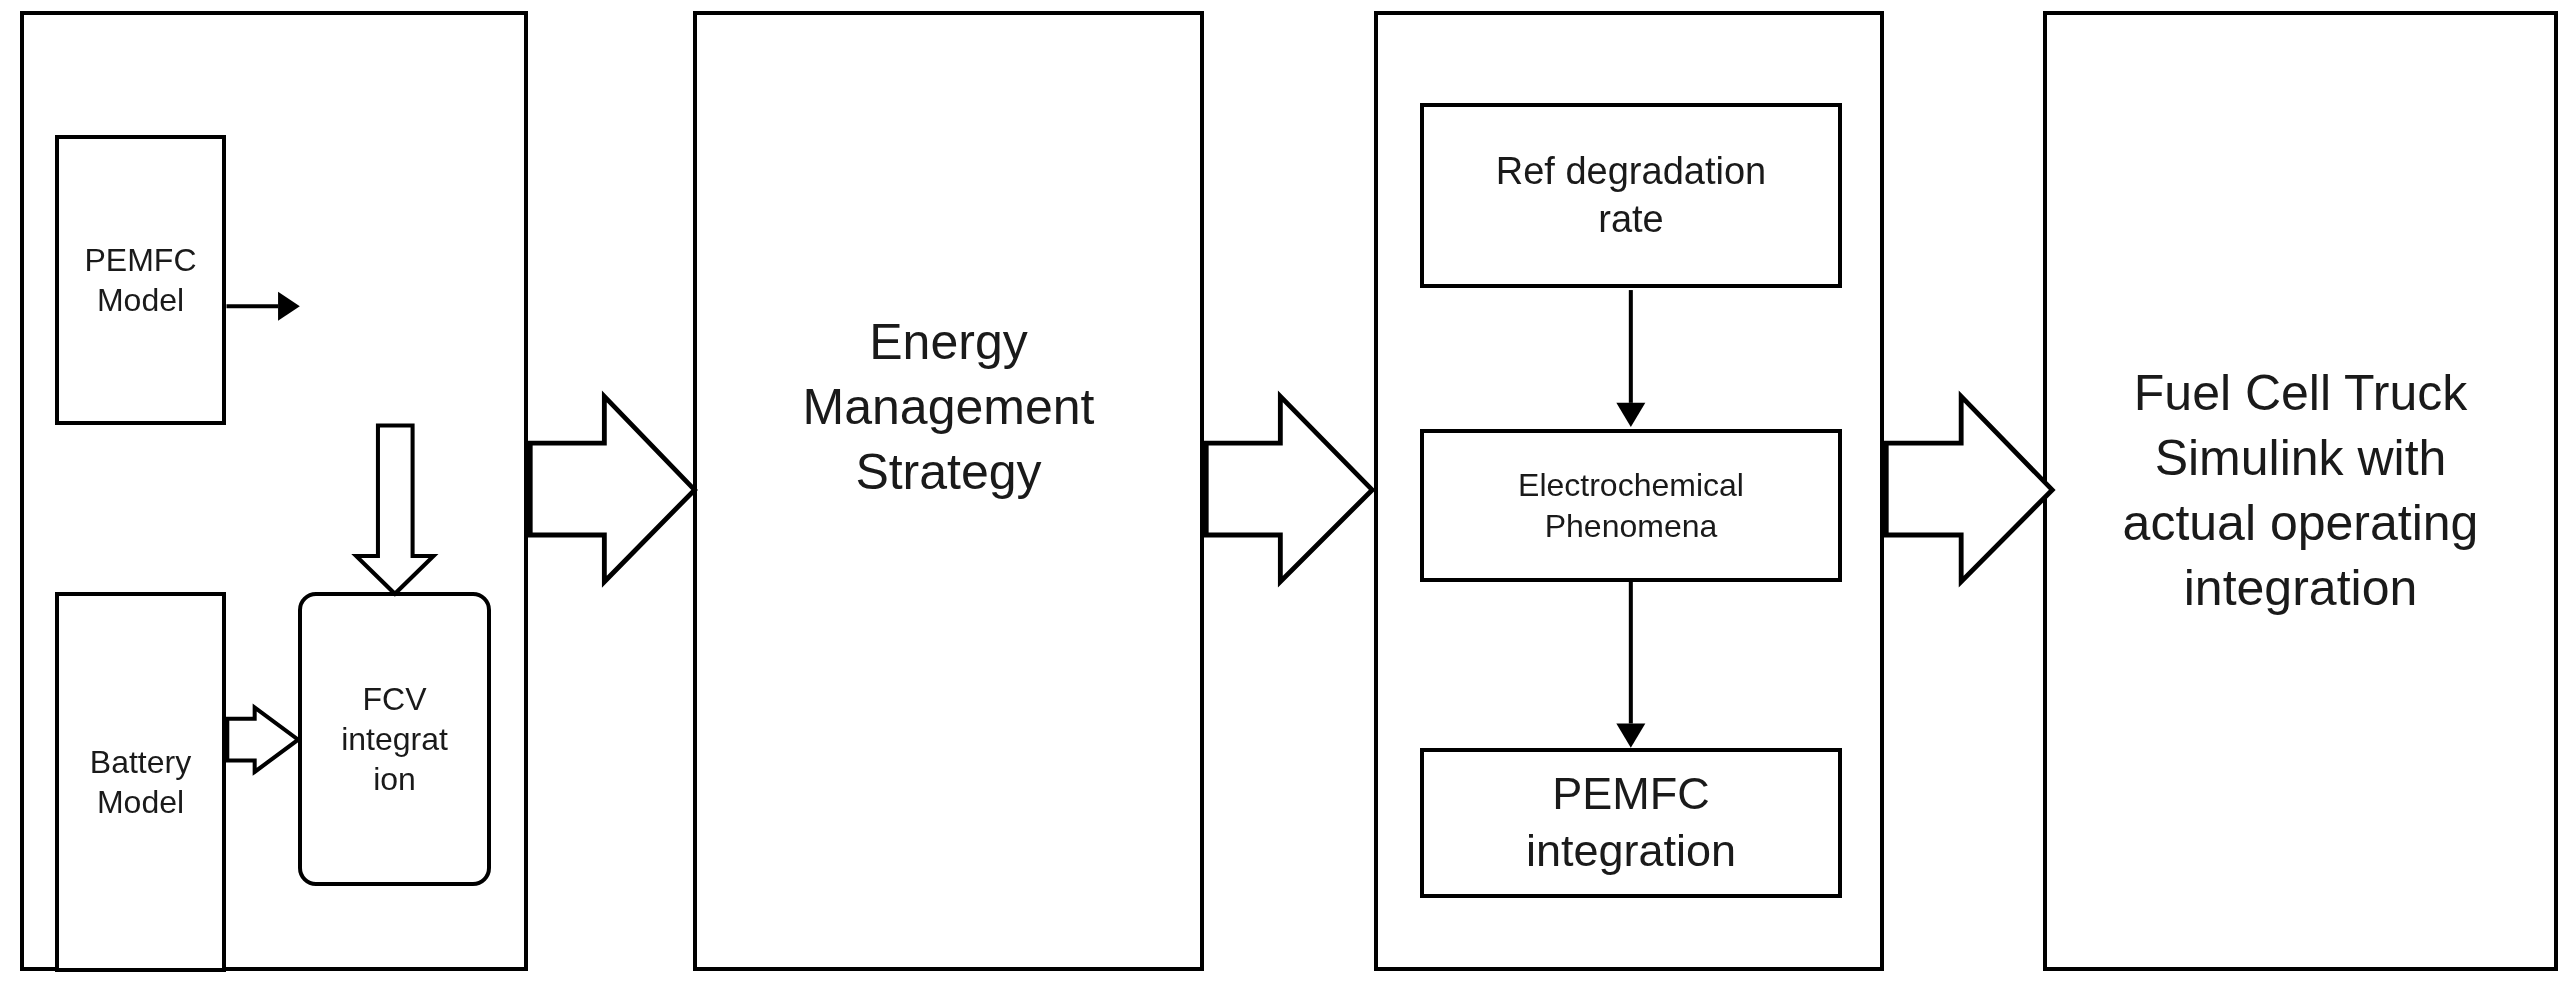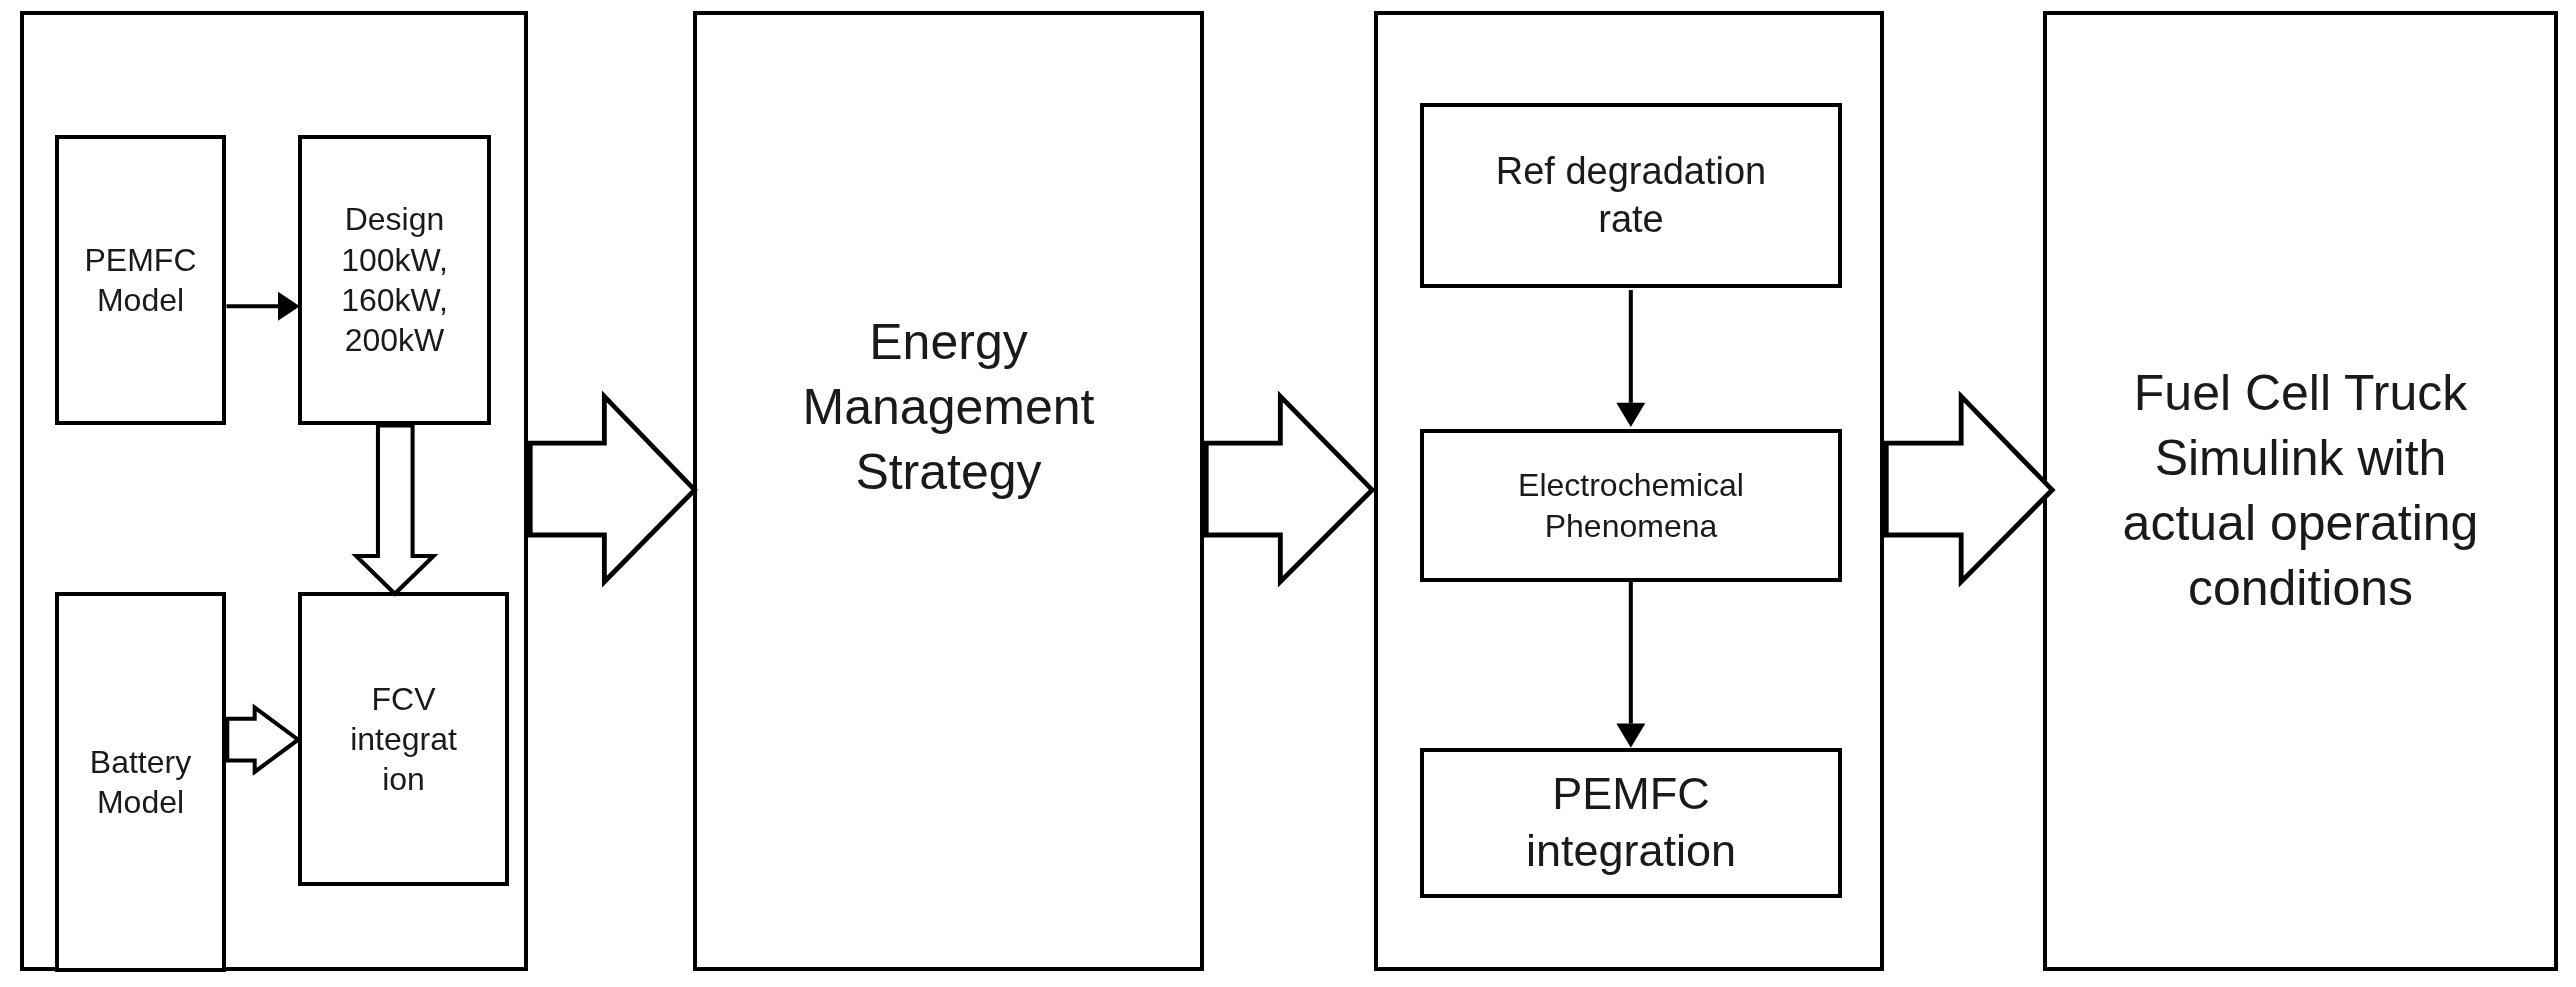--- a/index.html
+++ b/index.html
@@ -95,29 +95,25 @@
 </head>
 <body>
 
 <div id="diagram-root">
 
   <div class="panel" style="left:20px; top:11.3px; width:508px; height:960px;"></div>
 
   <div class="node fs-md" style="left:55px; top:135px; width:171px; height:290px;">PEMFC
 Model</div>
 
-  <div class="node fs-md" style="left:298px; top:135px; width:193px; height:290px;">Design
-100kW,
-160kW,
-200kW</div>
 
   <div class="node fs-md" style="left:55px; top:592px; width:171px; height:380px;">Battery
 Model</div>
 
-  <div class="node fs-md" style="left:298px; top:592px; width:211px; height:294px;">FCV
+  <div class="node fs-md" style="left:298px; top:592px; width:193px; height:294px;border-radius:18px;">FCV
 integrat
 ion</div>
 
   <div class="panel" style="left:693px; top:11.3px; width:511px; height:960px;"></div>
 
   <div class="panel-label fs-xxl" style="left:709px; top:11.3px; width:479px; height:792px;">Energy
 Management
 Strategy</div>
 
   <div class="panel" style="left:1374px; top:11.3px; width:510px; height:960px;"></div>
@@ -129,21 +125,21 @@
 rate</div>
 
   <div class="node fs-xl" style="left:1420px; top:748px; width:422px; height:150px;">PEMFC
 integration</div>
 
   <div class="panel" style="left:2043px; top:11.3px; width:515px; height:960px;"></div>
 
   <div class="panel-label fs-xxl" style="left:2056px; top:11.3px; width:489px; height:960px;">Fuel Cell Truck
 Simulink with
 actual operating
-conditions</div>
+integration</div>
 
   <svg id="connector-layer" viewBox="0 0 3197 1225" xmlns="http://www.w3.org/2000/svg">
 
     <polygon class="blockarrow" points="658,550 750,550 750,492 862,608 750,722 750,664 658,664"></polygon>
 
     <polygon class="blockarrow" points="1497,550 1589,550 1589,492 1703,608 1589,722 1589,664 1497,664"></polygon>
 
     <polygon class="blockarrow" points="2341,550 2434,550 2434,492 2547,608 2434,722 2434,664 2341,664"></polygon>
 
     <line class="line-arrow" x1="281" y1="380" x2="345" y2="380"></line>

